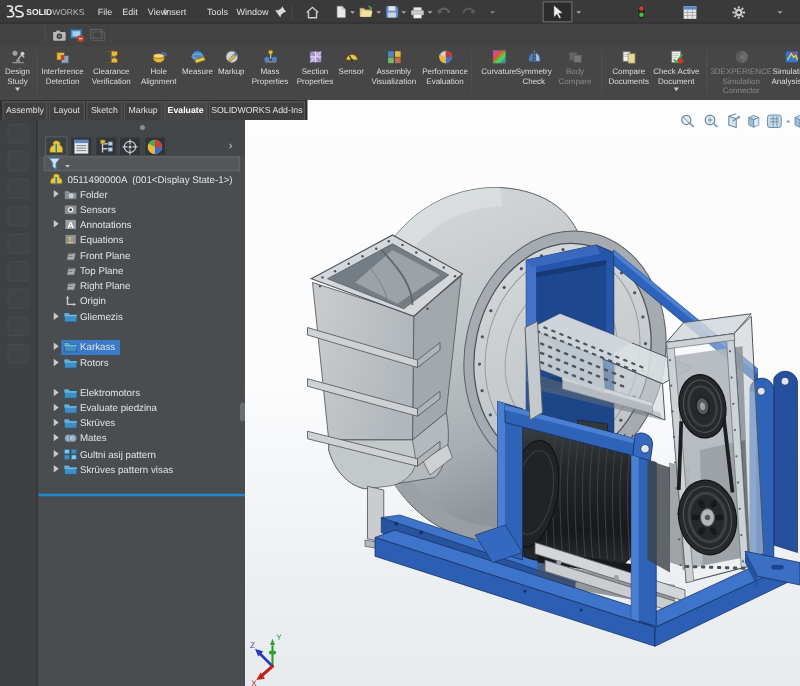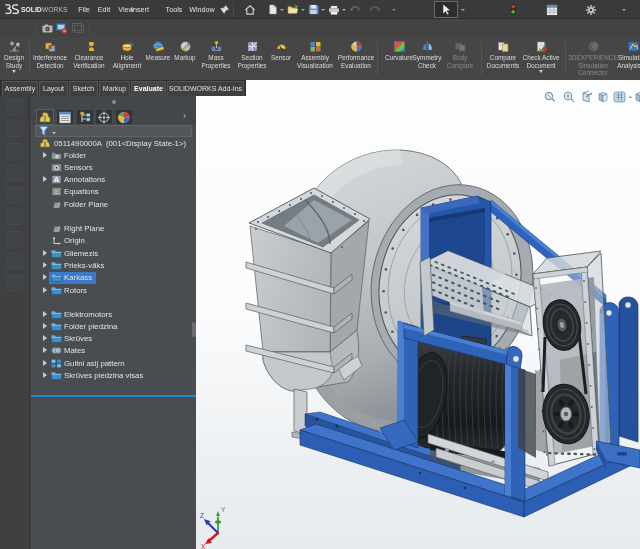--- a/index.html
+++ b/index.html
@@ -427,21 +427,28 @@
           <rect x="1" y="0.5" width="9" height="8" fill="#8a9096" stroke="#3a4046" stroke-width="0.5"></rect>
           <text x="5.5" y="7" font-size="7" font-weight="bold" fill="#e8c84a" text-anchor="middle" font-family="Liberation Serif">Σ</text>
         </svg></span>
       <span class="lbl">Equations</span>
     </div>
 <div class="trow" style="top:103px">
       <span class="ticon"><svg width="11" height="10" viewBox="0 0 11 10">
           <path d="M2.5 1 L8.5 1 L8 6.5 L2 6.5 z" transform="skewX(-8) translate(1.5 1.5)" fill="#b9bfc4" fill-opacity="0.85" stroke="#5a6066" stroke-width="0.6"></path>
           <path d="M4 3.2 h3 M4 5.2 h3" stroke="#6a7076" stroke-width="0.7"></path>
         </svg></span>
-      <span class="lbl">Folder Plane</span>
+      <span class="lbl">Front Plane</span>
+    </div>
+<div class="trow" style="top:115px">
+      <span class="ticon"><svg width="11" height="10" viewBox="0 0 11 10">
+          <path d="M2.5 1 L8.5 1 L8 6.5 L2 6.5 z" transform="skewX(-8) translate(1.5 1.5)" fill="#b9bfc4" fill-opacity="0.85" stroke="#5a6066" stroke-width="0.6"></path>
+          <path d="M4 3.2 h3 M4 5.2 h3" stroke="#6a7076" stroke-width="0.7"></path>
+        </svg></span>
+      <span class="lbl">Top Plane</span>
     </div>
 <div class="trow" style="top:127px">
       <span class="ticon"><svg width="11" height="10" viewBox="0 0 11 10">
           <path d="M2.5 1 L8.5 1 L8 6.5 L2 6.5 z" transform="skewX(-8) translate(1.5 1.5)" fill="#b9bfc4" fill-opacity="0.85" stroke="#5a6066" stroke-width="0.6"></path>
           <path d="M4 3.2 h3 M4 5.2 h3" stroke="#6a7076" stroke-width="0.7"></path>
         </svg></span>
       <span class="lbl">Right Plane</span>
     </div>
 <div class="trow" style="top:152px">
       <span class="arr"></span>
@@ -452,65 +459,56 @@
         </svg></span>
       <span class="lbl">Gliemezis</span>
     </div>
 <div class="trow" style="top:139px">
       <span class="ticon"><svg width="11" height="10" viewBox="0 0 11 10">
           <path d="M3 1 V7.5 H9.5" fill="none" stroke="#c8cdd1" stroke-width="1.1"></path>
           <path d="M3 1 l-1.2 2 h2.4 z M9.5 7.5 l-2 -1.2 v2.4 z" fill="#c8cdd1"></path>
         </svg></span>
       <span class="lbl">Origin</span>
     </div>
-<div class="trow" style="top:164px">
+<div class="trow" style="top:176px">
+      <span class="abs" style="left:18px;top:0px;width:47px;height:12px;background:#3a7ac8"></span>
       <span class="arr"></span>
       <span class="ticon"><svg width="11" height="9" viewBox="0 0 11 9">
           <path d="M0.5 1.5 L4 1.5 L5 2.8 L10.5 2.8 L10.5 8.5 L0.5 8.5 z" fill="#3f8fc4" stroke="#1a4a6a" stroke-width="0.5"></path>
           <path d="M0.5 1.5 L4 1.5 L5 2.8 L10.5 2.8 L10.5 4 L0.5 4 z" fill="#7ec8ea"></path>
           <path d="M0.5 2.8 L10.5 2.8" stroke="#2a6a94" stroke-width="0.4"></path>
         </svg></span>
-      <span class="lbl">Prieks-vāks</span>
-    </div>
-<div class="trow" style="top:176px">
-      <span class="abs" style="left:18px;top:0px;width:47px;height:12px;background:#3a7ac8"></span>
+      <span class="lbl">Karkass</span>
+    </div>
+<div class="trow" style="top:189px">
       <span class="arr"></span>
       <span class="ticon"><svg width="11" height="9" viewBox="0 0 11 9">
           <path d="M0.5 1.5 L4 1.5 L5 2.8 L10.5 2.8 L10.5 8.5 L0.5 8.5 z" fill="#3f8fc4" stroke="#1a4a6a" stroke-width="0.5"></path>
           <path d="M0.5 1.5 L4 1.5 L5 2.8 L10.5 2.8 L10.5 4 L0.5 4 z" fill="#7ec8ea"></path>
           <path d="M0.5 2.8 L10.5 2.8" stroke="#2a6a94" stroke-width="0.4"></path>
         </svg></span>
-      <span class="lbl">Karkass</span>
-    </div>
-<div class="trow" style="top:189px">
+      <span class="lbl">Rotors</span>
+    </div>
+<div class="trow" style="top:213px">
       <span class="arr"></span>
       <span class="ticon"><svg width="11" height="9" viewBox="0 0 11 9">
           <path d="M0.5 1.5 L4 1.5 L5 2.8 L10.5 2.8 L10.5 8.5 L0.5 8.5 z" fill="#3f8fc4" stroke="#1a4a6a" stroke-width="0.5"></path>
           <path d="M0.5 1.5 L4 1.5 L5 2.8 L10.5 2.8 L10.5 4 L0.5 4 z" fill="#7ec8ea"></path>
           <path d="M0.5 2.8 L10.5 2.8" stroke="#2a6a94" stroke-width="0.4"></path>
         </svg></span>
-      <span class="lbl">Rotors</span>
-    </div>
-<div class="trow" style="top:213px">
+      <span class="lbl">Elektromotors</span>
+    </div>
+<div class="trow" style="top:225px">
       <span class="arr"></span>
       <span class="ticon"><svg width="11" height="9" viewBox="0 0 11 9">
           <path d="M0.5 1.5 L4 1.5 L5 2.8 L10.5 2.8 L10.5 8.5 L0.5 8.5 z" fill="#3f8fc4" stroke="#1a4a6a" stroke-width="0.5"></path>
           <path d="M0.5 1.5 L4 1.5 L5 2.8 L10.5 2.8 L10.5 4 L0.5 4 z" fill="#7ec8ea"></path>
           <path d="M0.5 2.8 L10.5 2.8" stroke="#2a6a94" stroke-width="0.4"></path>
         </svg></span>
-      <span class="lbl">Elektromotors</span>
-    </div>
-<div class="trow" style="top:225px">
-      <span class="arr"></span>
-      <span class="ticon"><svg width="11" height="9" viewBox="0 0 11 9">
-          <path d="M0.5 1.5 L4 1.5 L5 2.8 L10.5 2.8 L10.5 8.5 L0.5 8.5 z" fill="#3f8fc4" stroke="#1a4a6a" stroke-width="0.5"></path>
-          <path d="M0.5 1.5 L4 1.5 L5 2.8 L10.5 2.8 L10.5 4 L0.5 4 z" fill="#7ec8ea"></path>
-          <path d="M0.5 2.8 L10.5 2.8" stroke="#2a6a94" stroke-width="0.4"></path>
-        </svg></span>
-      <span class="lbl">Folder piedzina</span>
+      <span class="lbl">Evaluate piedzina</span>
     </div>
 <div class="trow" style="top:237px">
       <span class="arr"></span>
       <span class="ticon"><svg width="11" height="9" viewBox="0 0 11 9">
           <path d="M0.5 1.5 L4 1.5 L5 2.8 L10.5 2.8 L10.5 8.5 L0.5 8.5 z" fill="#3f8fc4" stroke="#1a4a6a" stroke-width="0.5"></path>
           <path d="M0.5 1.5 L4 1.5 L5 2.8 L10.5 2.8 L10.5 4 L0.5 4 z" fill="#7ec8ea"></path>
           <path d="M0.5 2.8 L10.5 2.8" stroke="#2a6a94" stroke-width="0.4"></path>
         </svg></span>
       <span class="lbl">Skrūves</span>
     </div>
@@ -532,21 +530,21 @@
         </svg></span>
       <span class="lbl">Gultni asij pattern</span>
     </div>
 <div class="trow" style="top:274px">
       <span class="arr"></span>
       <span class="ticon"><svg width="11" height="9" viewBox="0 0 11 9">
           <path d="M0.5 1.5 L4 1.5 L5 2.8 L10.5 2.8 L10.5 8.5 L0.5 8.5 z" fill="#3f8fc4" stroke="#1a4a6a" stroke-width="0.5"></path>
           <path d="M0.5 1.5 L4 1.5 L5 2.8 L10.5 2.8 L10.5 4 L0.5 4 z" fill="#7ec8ea"></path>
           <path d="M0.5 2.8 L10.5 2.8" stroke="#2a6a94" stroke-width="0.4"></path>
         </svg></span>
-      <span class="lbl">Skrūves piedzina visas</span>
+      <span class="lbl">Skrūves pattern visas</span>
     </div>
 <div class="abs" style="left:0px;top:299px;width:165px;height:2px;background:#1e8ad0"></div>
 <div class="abs" style="left:161px;top:226px;width:4px;height:15px;background:#6a6e72;border-radius:2px"></div>
 </div>
 <div id="vp" class="abs">
 <svg class="abs" id="vpsvg" style="left:0;top:0" width="444" height="453" viewBox="196 96 444 453">
       <defs>
         <linearGradient id="drumg" x1="0" y1="0" x2="0.25" y2="1">
           <stop offset="0" stop-color="#d7dbdd"></stop>
           <stop offset="0.45" stop-color="#c3c8cb"></stop>

